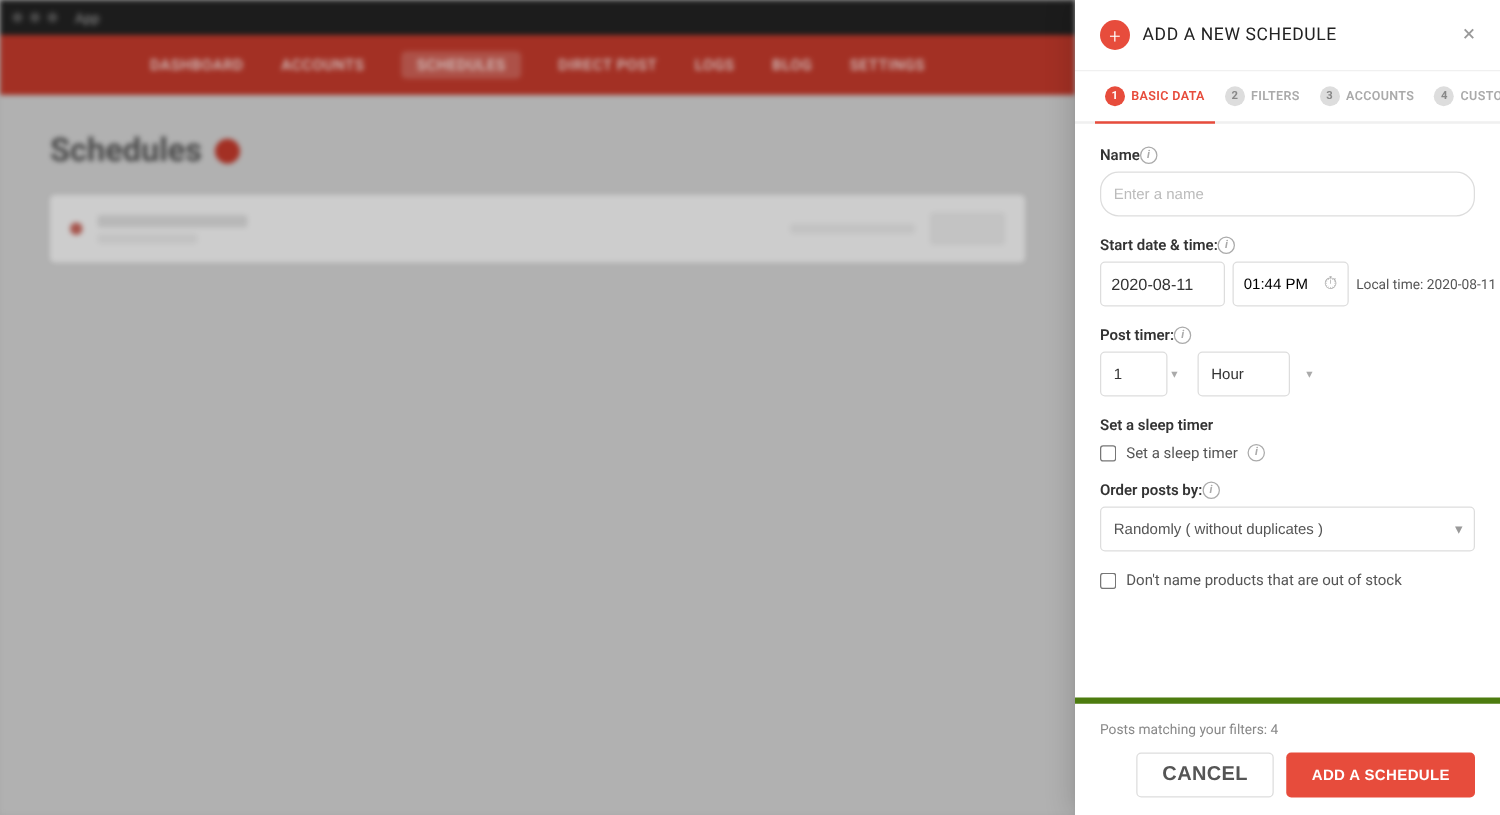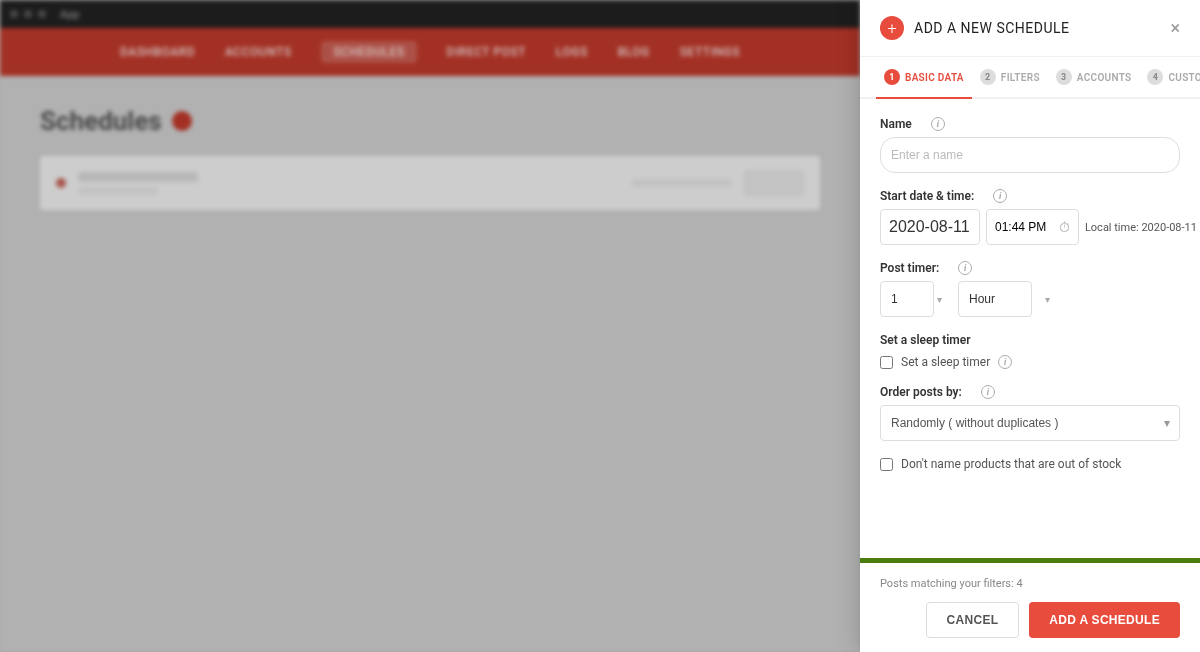--- a/index.html
+++ b/index.html
@@ -213,21 +213,21 @@
     .form-group {
       margin-bottom: 16px;
     }
     .form-label {
       font-size: 12px;
       font-weight: 600;
       color: #333;
       margin-bottom: 6px;
       display: flex;
       align-items: center;
-      gap: 19px;
+      gap: 0;
     }
     .help-icon {
       width: 14px; height: 14px;
       border-radius: 50%;
       border: 1.5px solid #aaa;
       display: inline-flex;
       align-items: center;
       justify-content: center;
       font-size: 9px;
       color: #aaa;
@@ -256,21 +256,21 @@
       display: flex;
       align-items: center;
       gap: 6px;
     }
     .date-input {
       width: 100px;
       height: 36px;
       border: 1px solid #ddd;
       border-radius: 4px;
       padding: 0 8px;
-      font-size: 16px;
+      font-size: 13px;
       color: #333;
       outline: none;
     }
     .time-input-wrap {
       display: flex;
       align-items: center;
       border: 1px solid #ddd;
       border-radius: 4px;
       height: 36px;
       padding: 0 8px;
@@ -398,21 +398,21 @@
       display: flex;
       justify-content: flex-end;
       gap: 10px;
     }
     .btn-cancel {
       height: 36px;
       padding: 0 20px;
       border: 1px solid #ddd;
       border-radius: 4px;
       background: white;
-      font-size: 12px;
+      font-size: 16px;
       font-weight: 600;
       color: #555;
       cursor: pointer;
       text-transform: uppercase;
       letter-spacing: 0.3px;
     }
     .btn-add {
       height: 36px;
       padding: 0 20px;
       border: none;

